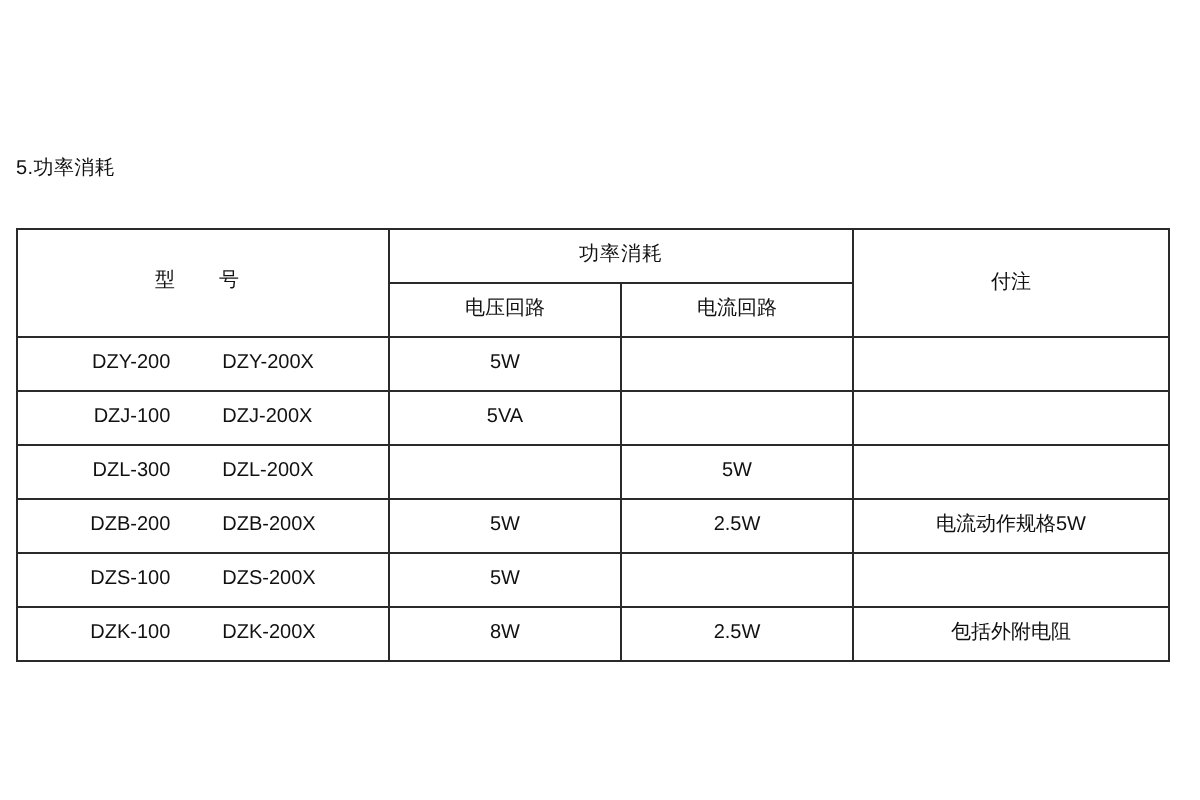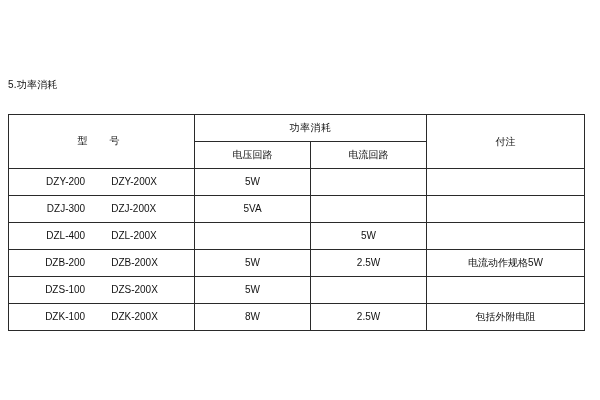--- a/index.html
+++ b/index.html
@@ -115,32 +115,32 @@
               <span class="model-b">DZY-200X</span>
             </div>
           </td>
           <td>5W</td>
           <td></td>
           <td></td>
         </tr>
         <tr>
           <td>
             <div class="model-cell">
-              <span class="model-a">DZJ-300</span>
+              <span class="model-a">DZJ-100</span>
               <span class="model-b">DZJ-200X</span>
             </div>
           </td>
           <td>5VA</td>
           <td></td>
           <td></td>
         </tr>
         <tr>
           <td>
             <div class="model-cell">
-              <span class="model-a">DZL-400</span>
+              <span class="model-a">DZL-300</span>
               <span class="model-b">DZL-200X</span>
             </div>
           </td>
           <td></td>
           <td>5W</td>
           <td></td>
         </tr>
         <tr>
           <td>
             <div class="model-cell">

